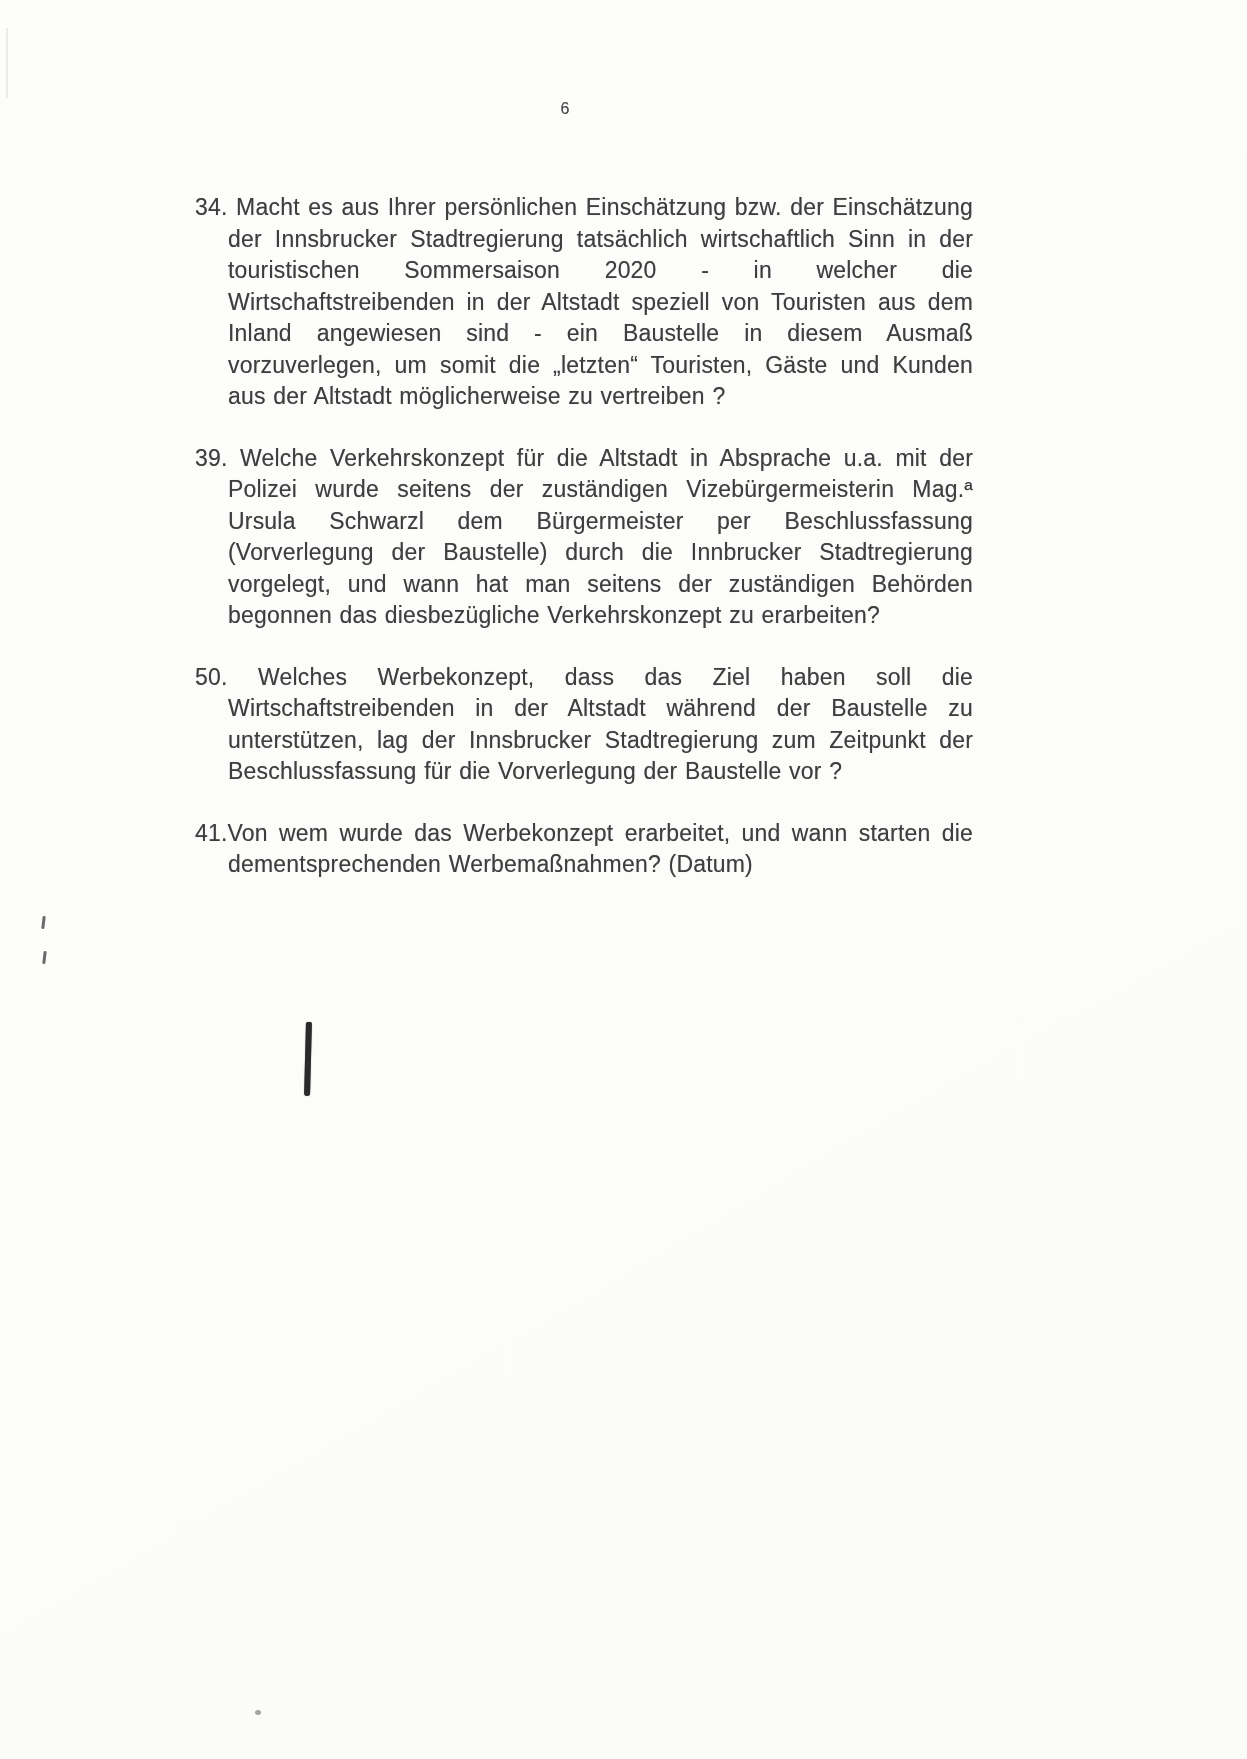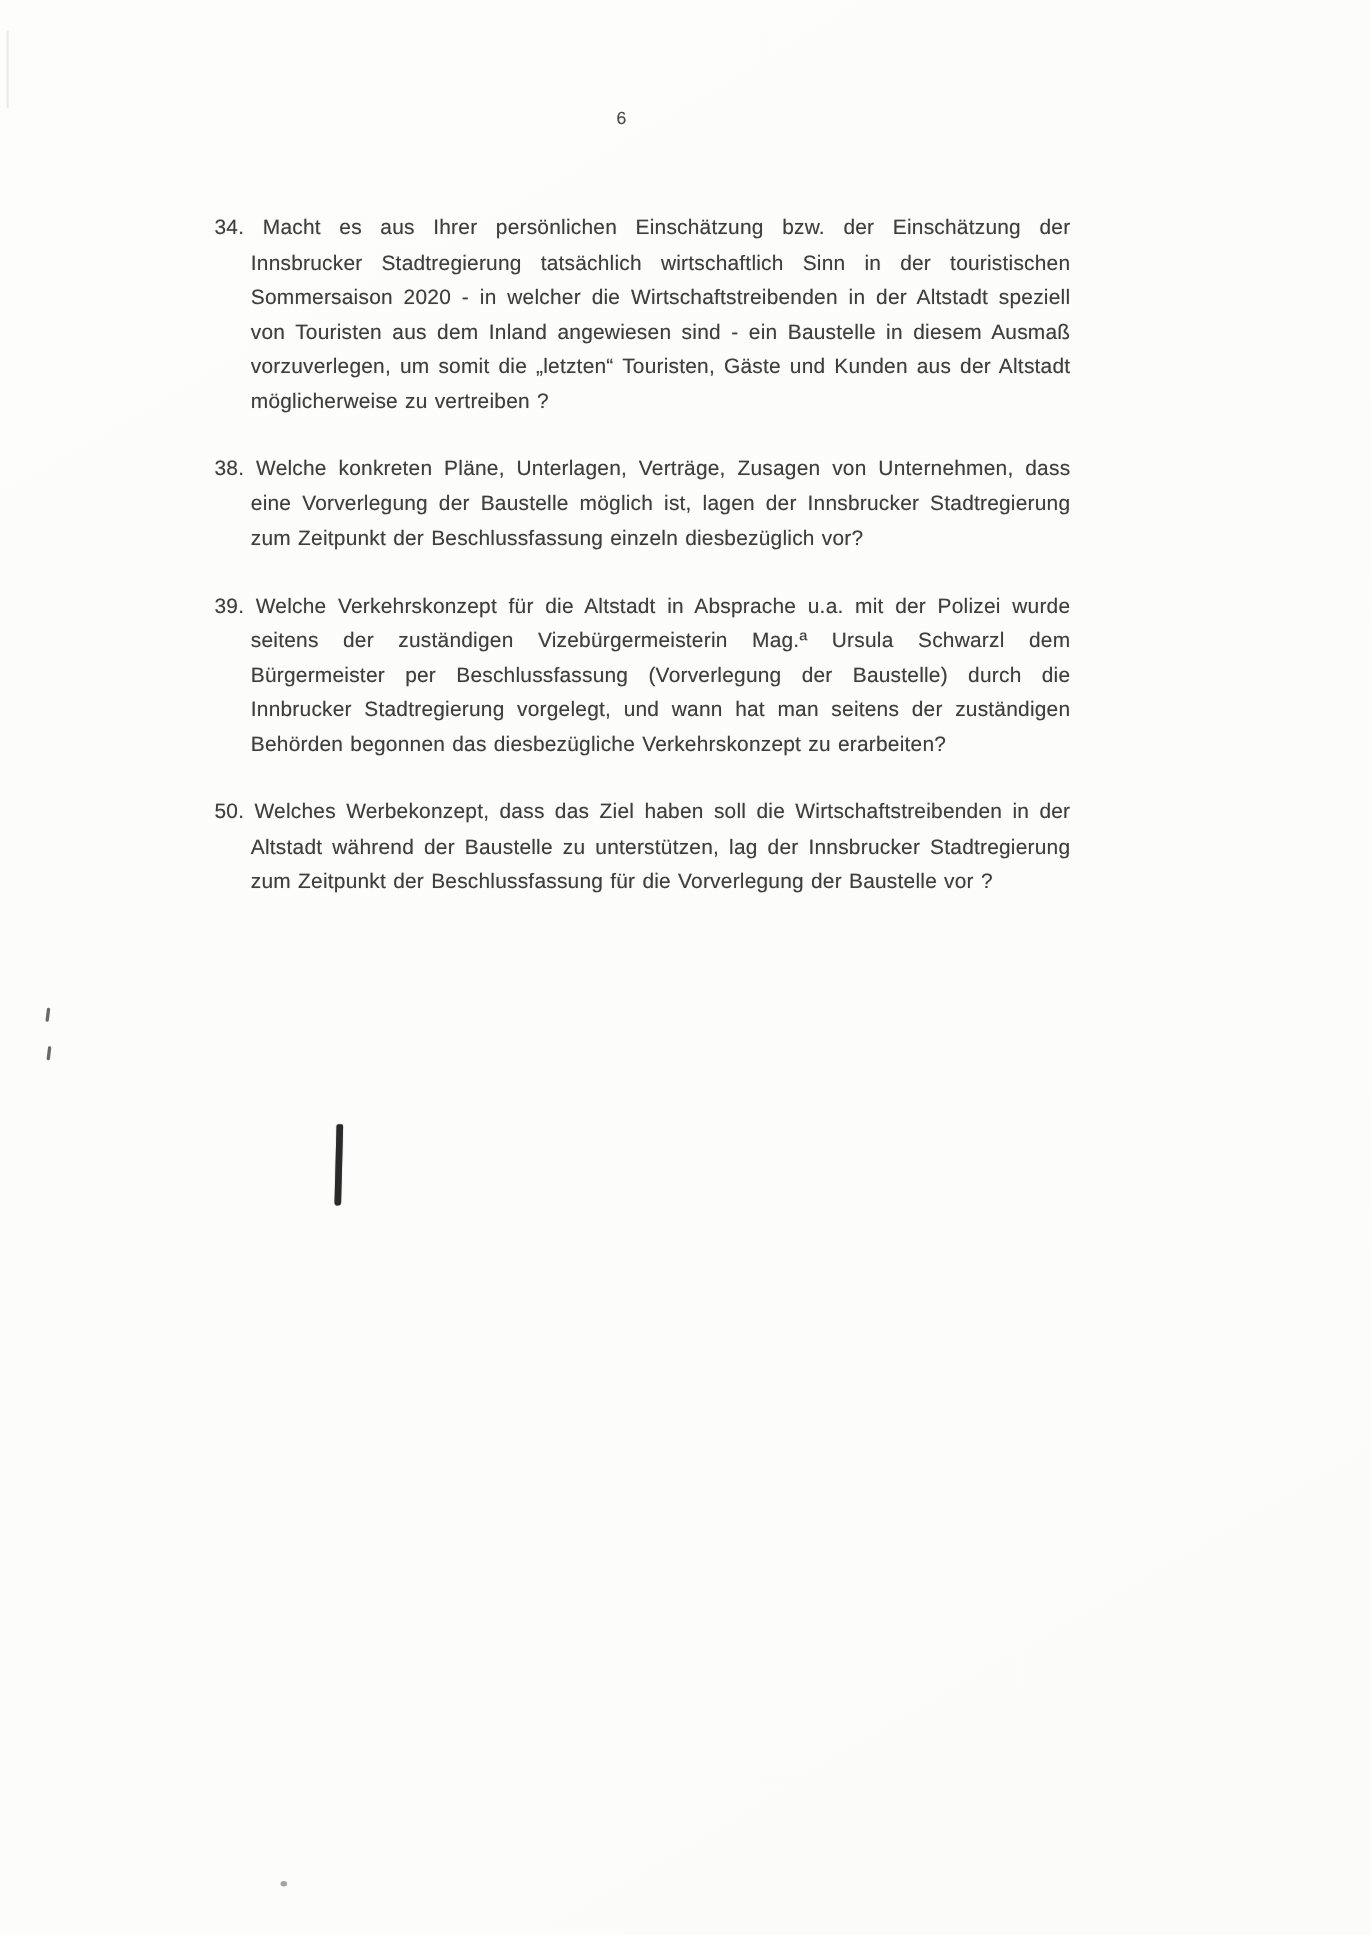--- a/index.html
+++ b/index.html
@@ -30,21 +30,21 @@
   .content {
     position: absolute;
     left: 195px;
     top: 192px;
     width: 778px;
   }
   .question {
     margin: 0 0 30px 0;
     padding-left: 33px;
     text-indent: -33px;
-    font-size: 19px;
+    font-size: 23px;
     line-height: 31.5px;
     text-align: justify;
     letter-spacing: 0.2px;
     word-spacing: 1px;
     color: #3e3e3e;
     text-shadow: 0 0 0.7px rgba(62,62,62,0.45);
   }
   .q-number { white-space: nowrap; }
   .artifact { position: absolute; }
   .edge-mark {
@@ -85,23 +85,23 @@
   }
 </style>
 </head>
 <body>
 
 <div class="page">
   <div class="page-number">6</div>
 
   <div class="content">
       <p class="question"><span class="q-number">34.</span> <span class="q-text">Macht es aus Ihrer persönlichen Einschätzung bzw. der Einschätzung der Innsbrucker Stadtregierung tatsächlich wirtschaftlich Sinn in der touristischen Sommersaison 2020 - in welcher die Wirtschaftstreibenden in der Altstadt speziell von Touristen aus dem Inland angewiesen sind - ein Baustelle in diesem Ausmaß vorzuverlegen, um somit die „letzten“ Touristen, Gäste und Kunden aus der Altstadt möglicherweise zu vertreiben ?</span></p>
-      <p class="question"><span class="q-number">38.</span> <span class="q-text">Welche konkreten Pläne, Unterlagen, Verträge, Zusagen von Unternehmen, dass eine Vorverlegung der Baustelle möglich ist, lagen der Innsbrucker Stadtregierung zum Zeitpunkt der Beschlussfassung einzeln diesbezüglich vor?</span></p>
       <p class="question"><span class="q-number">39.</span> <span class="q-text">Welche Verkehrskonzept für die Altstadt in Absprache u.a. mit der Polizei wurde seitens der zuständigen Vizebürgermeisterin Mag.ª Ursula Schwarzl dem Bürgermeister per Beschlussfassung (Vorverlegung der Baustelle) durch die Innbrucker Stadtregierung vorgelegt, und wann hat man seitens der zuständigen Behörden begonnen das diesbezügliche Verkehrskonzept zu erarbeiten?</span></p>
       <p class="question"><span class="q-number">50.</span> <span class="q-text">Welches Werbekonzept, dass das Ziel haben soll die Wirtschaftstreibenden in der Altstadt während der Baustelle zu unterstützen, lag der Innsbrucker Stadtregierung zum Zeitpunkt der Beschlussfassung für die Vorverlegung der Baustelle vor ?</span></p>
+      <p class="question"><span class="q-number">41.</span><span class="q-text">Von wem wurde das Werbekonzept erarbeitet, und wann starten die dementsprechenden Werbemaßnahmen? (Datum)</span></p>
     </div>
 
   <div class="artifact edge-mark edge-mark-1"></div>
   <div class="artifact edge-mark edge-mark-2"></div>
   <div class="artifact ink-stroke"></div>
   <div class="artifact bottom-speck"></div>
   <div class="artifact edge-faint-line"></div>
 </div>
 
 </body></html>

